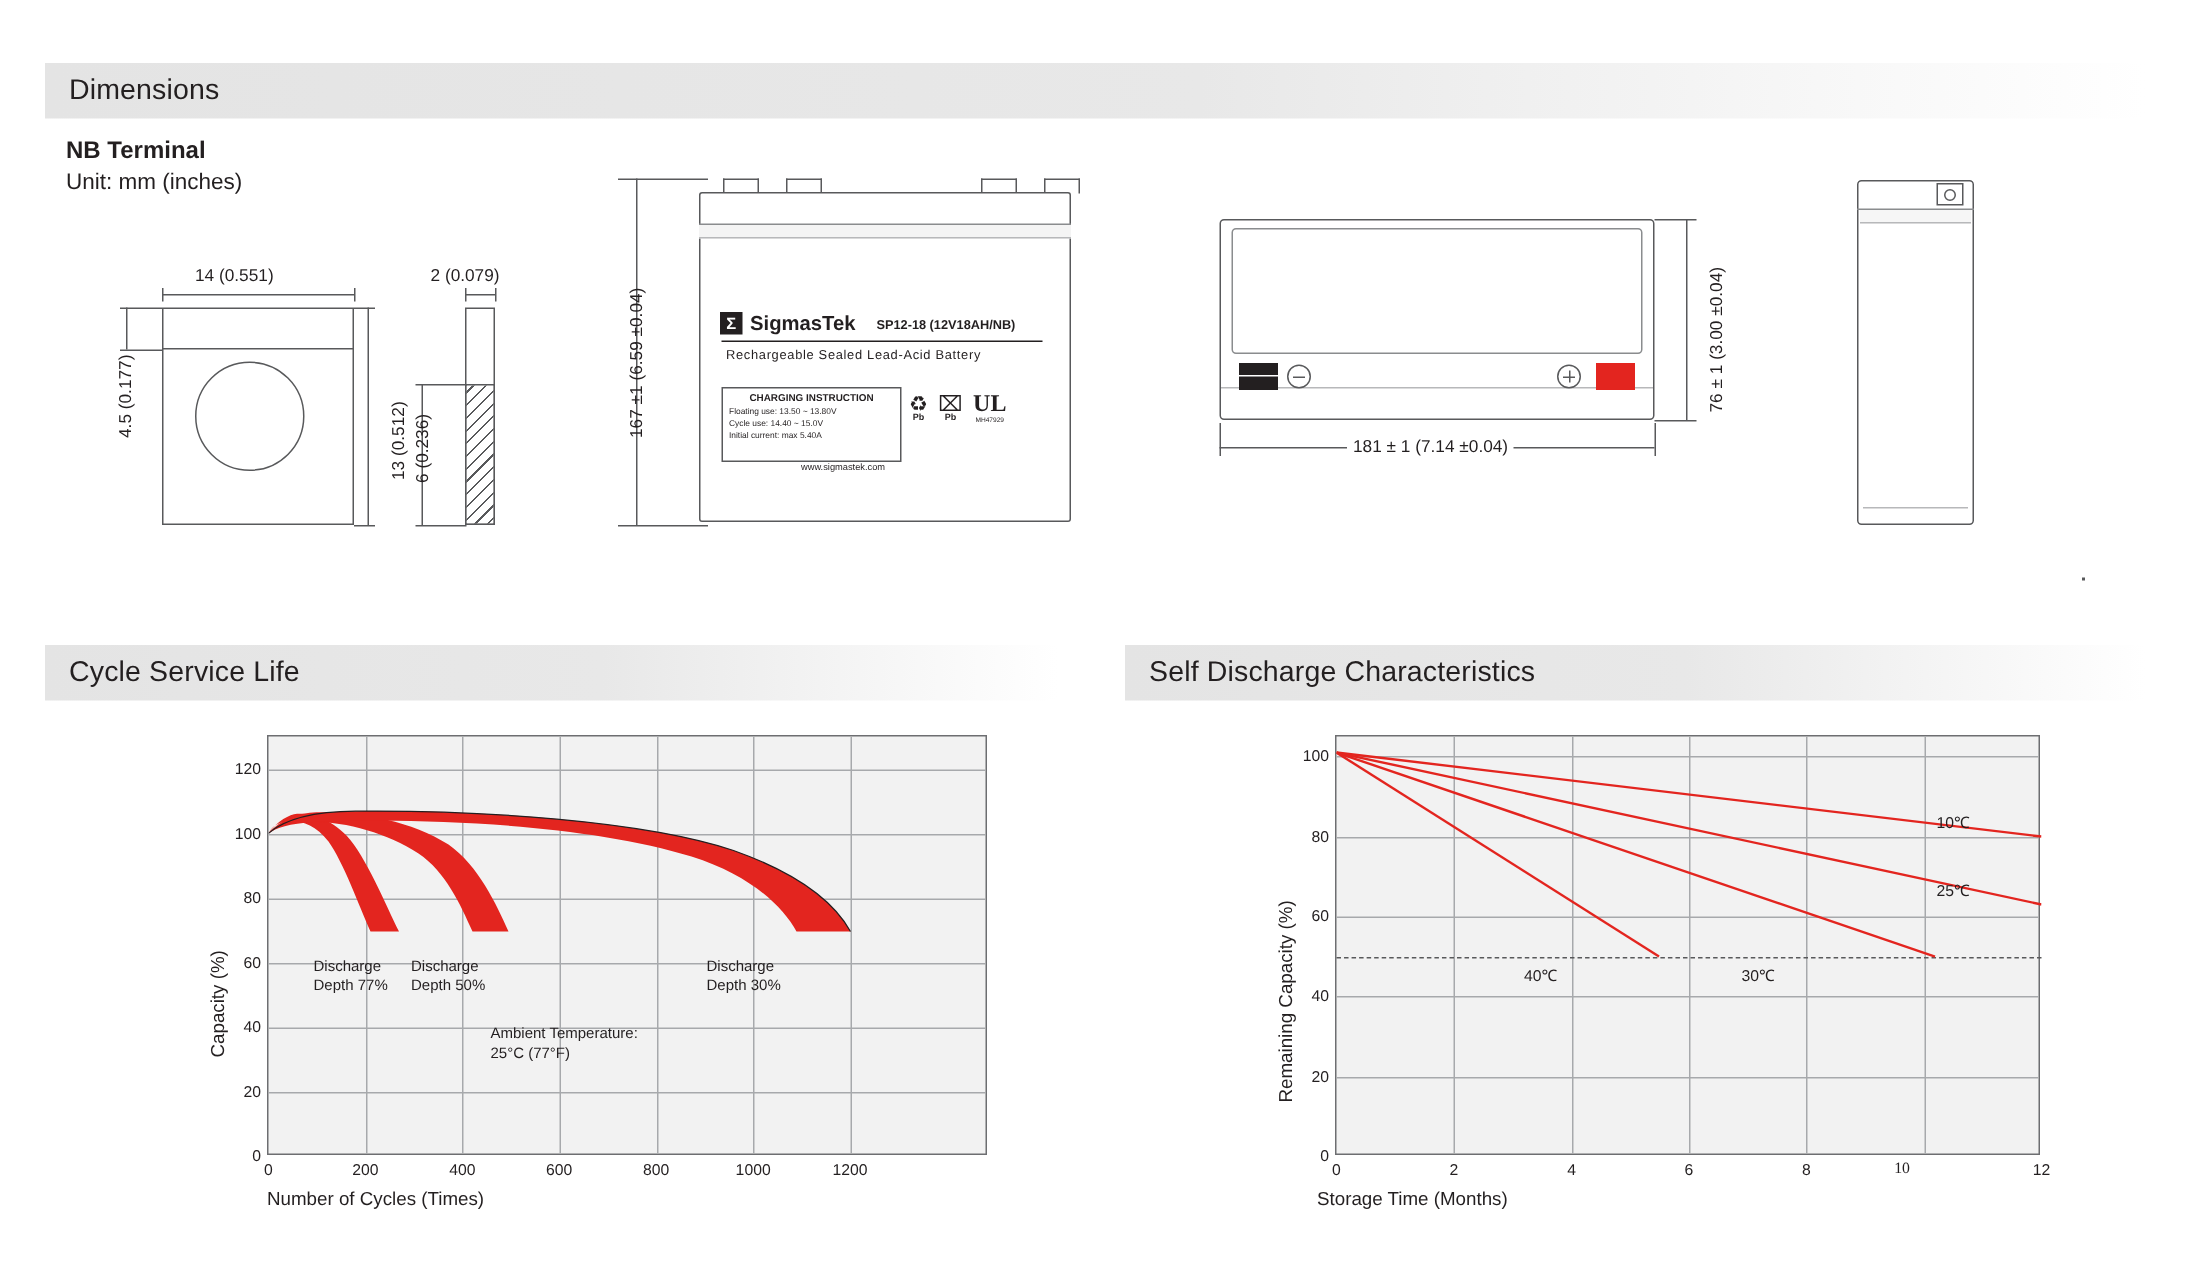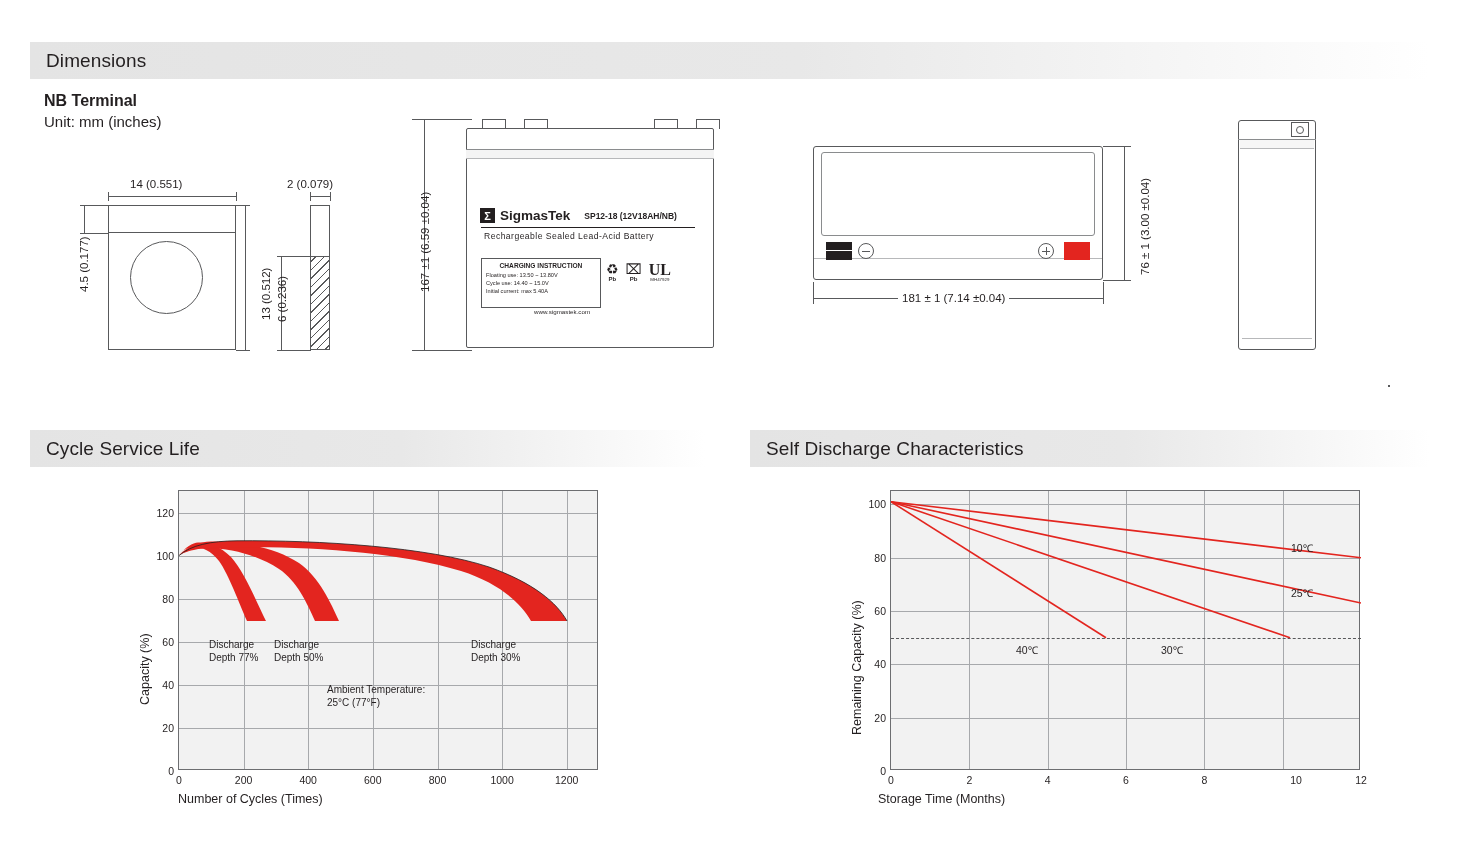--- a/index.html
+++ b/index.html
@@ -233,21 +233,21 @@
   
   .chart-wrap { position: absolute; }
   #cycle-chart { left: 30px; top: 480px; width: 680px; height: 340px; }
   #self-chart  { left: 750px; top: 480px; width: 680px; height: 340px; }
 
   .plot {
     position: absolute;
     background: #f2f2f2;
     border: 1px solid #6d6e71;
   }
-  #cycle-plot { left: 148px; top: 10px; width: 420px; height: 280px; }
+  #cycle-plot { left: 148px; top: 10px; width: 480px; height: 280px; }
   #self-plot  { left: 140px; top: 10px; width: 470px; height: 280px; }
 
   .gridline { position: absolute; background: #a7a9ac; }
   .gridline.h { height: 1px; left: 0; right: 0; }
   .gridline.v { width: 1px; top: 0; bottom: 0; }
 
   .ytick {
     position: absolute; right: 100%; margin-right: 5px;
     font-size: 10.5px; color: #231f20; transform: translateY(-50%);
     white-space: nowrap;
@@ -485,21 +485,21 @@
     <span class="ytick" style="top:120px;">60</span>
     <span class="ytick" style="top:173.3px;">40</span>
     <span class="ytick" style="top:226.7px;">20</span>
     <span class="ytick" style="top:280px;">0</span>
 
     <span class="xtick" style="left:0px;">0</span>
     <span class="xtick" style="left:78.3px;">2</span>
     <span class="xtick" style="left:156.7px;">4</span>
     <span class="xtick" style="left:235px;">6</span>
     <span class="xtick" style="left:313.3px;">8</span>
-    <span class="xtick" style="left:405px;">10</span>
+    <span class="xtick" style="left:377px;font-family:Liberation Serif, serif;">10</span>
     <span class="xtick" style="left:470px;">12</span>
 
     <div class="dashline" style="left:0; top:146.7px; width:470px;"></div>
 
     <svg class="ov" width="470" height="280" viewBox="0 0 470 280">
       <line x1="0" y1="10.7" x2="470" y2="66.7" stroke="#e3251f" stroke-width="1.6"></line>
       <line x1="0" y1="10.7" x2="470" y2="112" stroke="#e3251f" stroke-width="1.6"></line>
       <line x1="0" y1="10.7" x2="399" y2="146.7" stroke="#e3251f" stroke-width="1.6"></line>
       <line x1="0" y1="10.7" x2="215" y2="146.7" stroke="#e3251f" stroke-width="1.6"></line>
     </svg>

